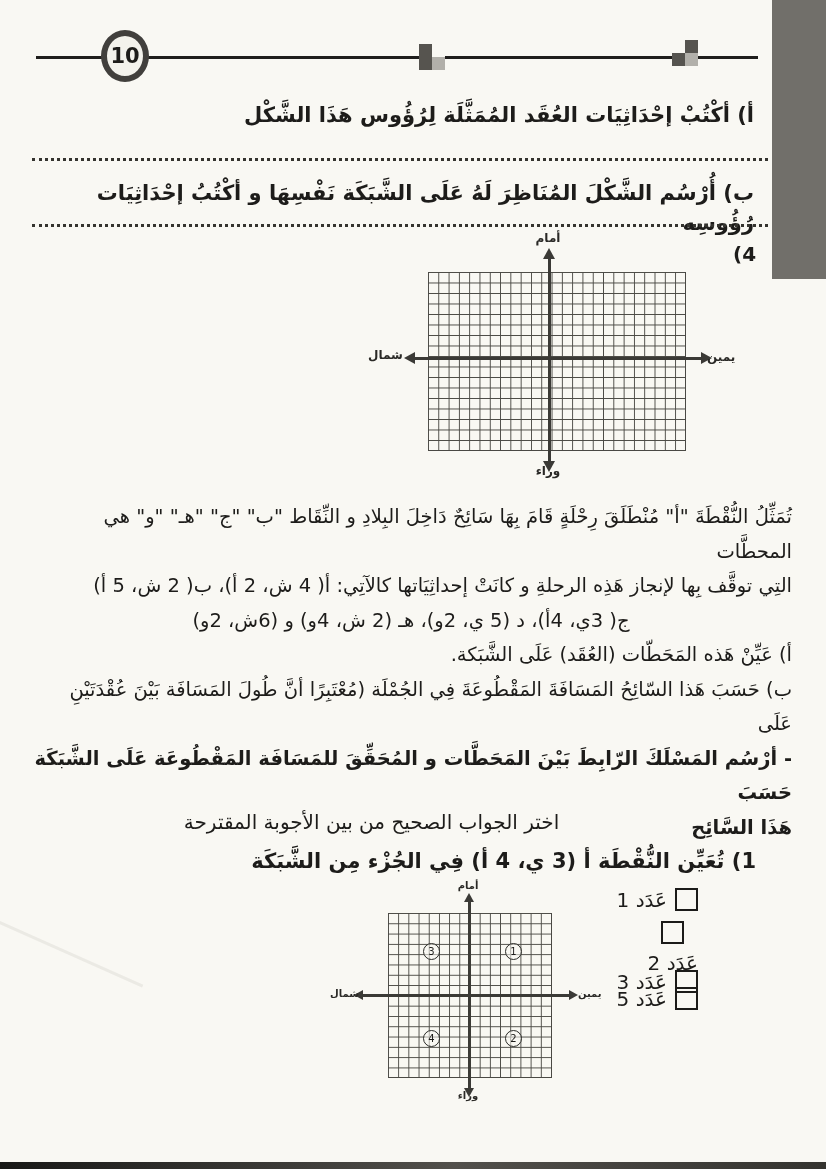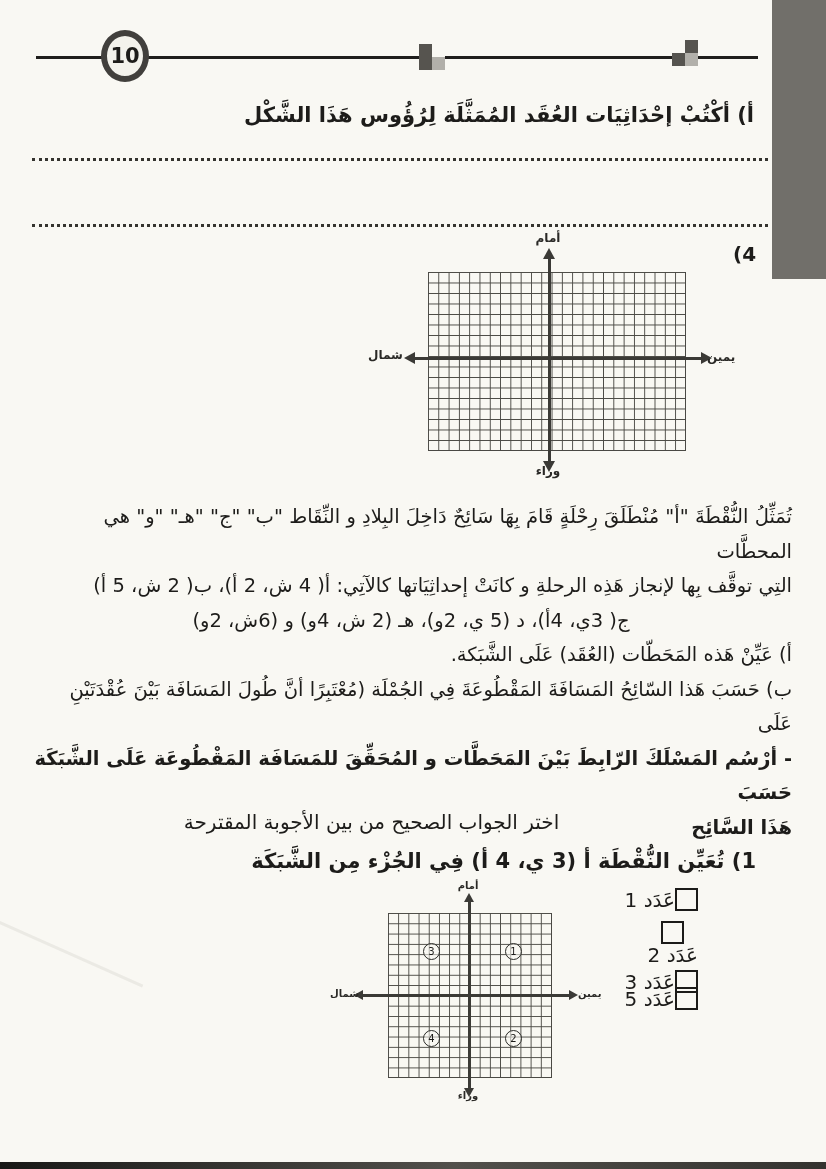--- a/index.html
+++ b/index.html
@@ -45,21 +45,21 @@
   .arr.left{border-top:6px solid transparent;border-bottom:6px solid transparent;border-right:11px solid #3b3a36;}
   .arr.right{border-top:6px solid transparent;border-bottom:6px solid transparent;border-left:11px solid #3b3a36;}
   .arr.s.up{border-left:5px solid transparent;border-right:5px solid transparent;border-bottom:9px solid #3b3a36;}
   .arr.s.down{border-left:5px solid transparent;border-right:5px solid transparent;border-top:9px solid #3b3a36;}
   .arr.s.left{border-top:5px solid transparent;border-bottom:5px solid transparent;border-right:9px solid #3b3a36;}
   .arr.s.right{border-top:5px solid transparent;border-bottom:5px solid transparent;border-left:9px solid #3b3a36;}
   .qc{width:15px;height:15px;border:1.5px solid #2b2b28;border-radius:50%;font-size:10px;
       line-height:15px;text-align:center;background:rgba(249,248,243,.55);direction:ltr;}
 
   
-  .opt{display:flex;align-items:center;direction:rtl;gap:0;}
+  .opt{display:flex;align-items:center;direction:rtl;gap:8px;}
   .cb{width:19px;height:19px;border:2.5px solid #1c1b19;background:transparent;}
   .opt .lbl{font-size:20px;line-height:22px;}
 
   
   .band{background:#716f6a;}
   .bottomstrip{background:linear-gradient(to right,#181816,#52504b 55%,#34332f);}
   .artifact{background:#9a9890;opacity:.14;}
 </style>
 </head>
 <body>
@@ -84,20 +84,21 @@
   </div>
   <div class="abs checker" style="left:672px;top:40px;">
     <span class="c1"></span>
       <span class="c2"></span>
       <span class="c3"></span>
       <span class="c4"></span>
   </div>
 
   <div class="abs qline" style="right:72px;left:40px;top:100px;">أ) أكْتُبْ إحْدَاثِيَات العُقَد المُمَثَّلَة لِرُؤُوس هَذَا الشَّكْل</div>
   <div class="abs dots" style="left:32px;width:736px;top:158px;"></div>
+  <div class="abs qline" style="right:72px;left:40px;top:178px;">ب) أُرْسُم الشَّكْلَ المُنَاظِرَ لَهُ عَلَى الشَّبَكَة نَفْسِهَا و أكْتُبُ إحْدَاثِيَات رُؤُوسِه</div>
   <div class="abs dots" style="left:32px;width:736px;top:224px;"></div>
 
   <div class="abs exnum" style="left:733px;top:242px;">(4</div>
 
   <div class="abs gridbg g1" style="left:428px;top:272px;width:257px;height:178px;"></div>
   <div class="abs axis" style="left:548px;top:258px;width:3px;height:204px;"></div>
   <div class="abs axis" style="left:414px;top:357px;width:288px;height:3px;"></div>
   <div class="abs arr up" style="left:543px;top:248px;"></div>
   <div class="abs arr down" style="left:543px;top:461px;"></div>
   <div class="abs arr left" style="left:404px;top:352px;"></div>

